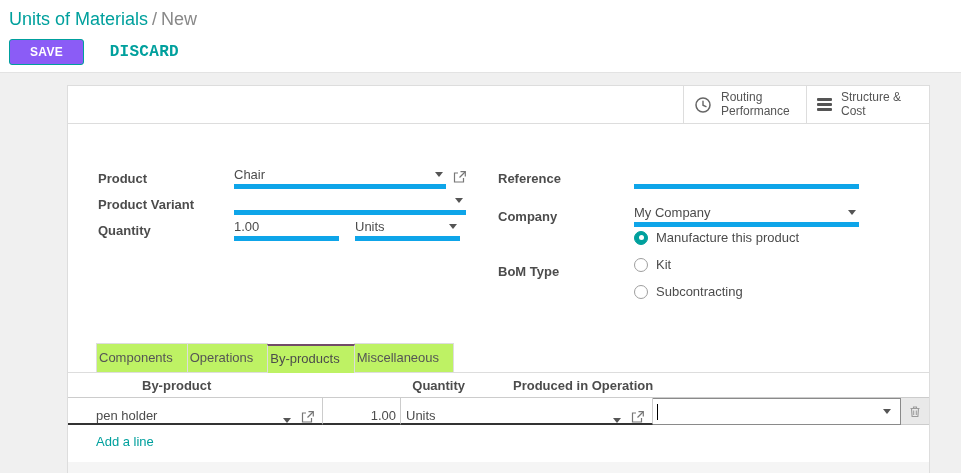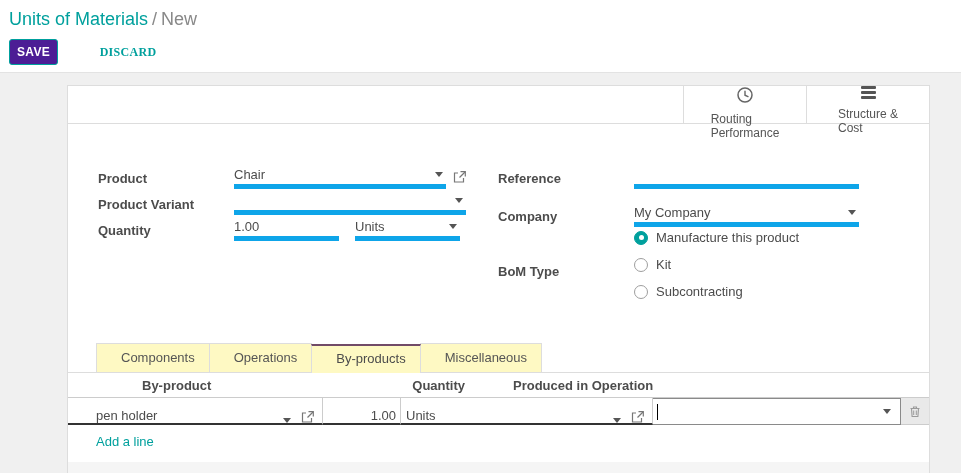--- a/index.html
+++ b/index.html
@@ -9,42 +9,42 @@
     font-family:"Liberation Sans", sans-serif;
     font-size:13px; color:#4c4c4c; background:#fff;
   }
 
   
   .top-panel { background:#fff; height:72px; padding:7px 16px 0 9px; }
   .breadcrumb { font-size:18px; margin:2px 0 9px 0; color:#888; }
   .breadcrumb .bc-link { color:#00A09D; cursor:pointer; }
   .breadcrumb .bc-sep { color:#888; padding:0 4px; }
   .btn-save {
-    background:#4c1d95; color:#fff; border:1px solid #00A09D; border-radius:3px;
-    font-size:12px; font-weight:bold; padding:5px 7px; letter-spacing:.3px; cursor:pointer;
+    background:#8b5cf6; color:#fff; border:1px solid #00A09D; border-radius:3px;
+    font-size:12px; font-weight:bold; padding:5px 20px; letter-spacing:.3px; cursor:pointer;
     font-family:"Liberation Sans",sans-serif;
   }
   .btn-discard {
     background:transparent; border:none; color:#00A09D; font-weight:bold;
-    font-size:12px; margin-left:32px; letter-spacing:.3px; cursor:pointer;
-    font-family:Liberation Serif, serif;
+    font-size:16px; margin-left:16px; letter-spacing:.3px; cursor:pointer;
+    font-family:Liberation Mono, monospace;
   }
 
   
   .page-bg {
     background:#f0f0f0; border-top:1px solid #e3e3e3;
     height:401px; padding:12px 31px 0 67px;
   }
   .sheet { background:#fff; border:1px solid #ddd; height:389px; position:relative; }
 
   
   .stat-row { display:flex; justify-content:flex-end; border-bottom:1px solid #ddd; height:38px; }
   .stat-btn {
     display:flex; align-items:center; gap:9px; padding:0 10px;
-    border-left:1px solid #ddd; width:123px; cursor:pointer; background:#fff;flex-direction:column;
+    border-left:1px solid #ddd; width:123px; cursor:pointer; background:#fff;
   }
   .stat-btn .stat-label { font-size:12px; line-height:1.15; color:#555; text-align:left; }
   .clock-icon { width:18px; height:18px; flex:0 0 auto; }
   .bars-icon { display:flex; flex-direction:column; gap:2px; flex:0 0 auto; }
   .bars-icon i { display:block; width:15px; height:3px; background:#555; border-radius:1px; }
 
   
   .form-area { display:flex; padding:40px 30px 0 30px; }
   .group { }
   .group-left  { width:368px; margin-right:32px; }
@@ -73,22 +73,22 @@
     border:1px solid #9e9e9e; background:#fff; display:flex; align-items:center; justify-content:center;
   }
   .radio-line.selected .radio-circle { border-color:#00A09D; background:#00A09D; }
   .radio-line.selected .radio-circle i { width:5px; height:5px; background:#fff; border-radius:50%; display:block; }
   .radio-label { color:#4c4c4c; }
   .row-company { margin-top:13px; }
 
   
   .tab-bar { display:flex; align-items:flex-end; padding-left:28px; border-bottom:1px solid #ddd; margin-top:31px; }
   .tab {
-    background:#fef9c3; border:1px solid #ddd; border-bottom:none;
-    padding:6px 14px 7px 24px; margin-right:-1px; margin-bottom:-1px; cursor:pointer;
+    background:#bef264; border:1px solid #ddd; border-bottom:none;
+    padding:6px 14px 7px 2px; margin-right:-1px; margin-bottom:-1px; cursor:pointer;
     color:#555; position:relative;
   }
   .tab.active { border-top:2px solid #714B67; color:#4c4c4c; z-index:2; padding-top:5px; }
   .tab:not(.active) { border-bottom:1px solid #ddd; }
 
   
   .bp-table { width:100%; }
   .hdr-row { display:flex; height:25px; align-items:center; border-bottom:1px solid #ccc; font-weight:bold;gap:36px; }
   .col-handle { width:17px; flex:0 0 17px; }
   .col-byproduct { width:238px; flex:0 0 238px; }

